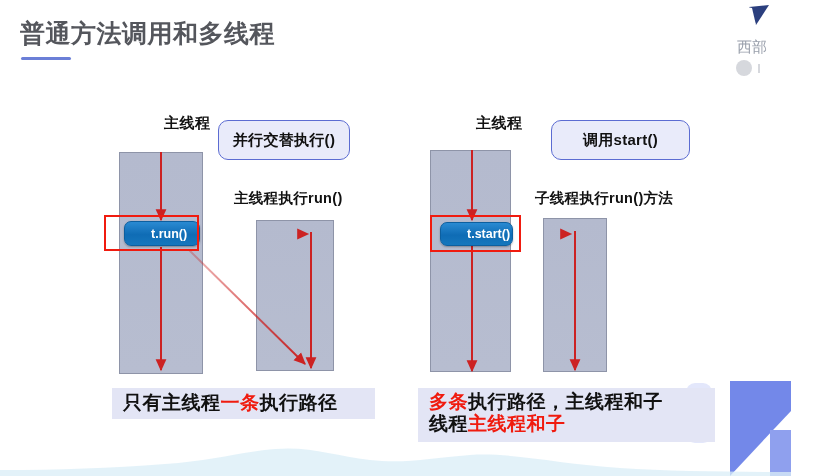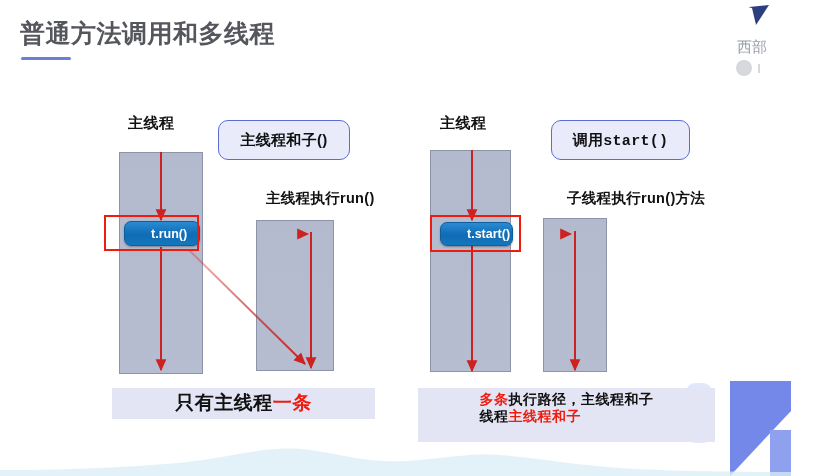--- a/index.html
+++ b/index.html
@@ -129,29 +129,29 @@
     background: linear-gradient(180deg, #b4bace 0%, #b7bdd0 100%);
     border: 1px solid #8e94a8;
   }
   .col-label {
     position: absolute;
     font-size: 15px;
     font-weight: bold;
     color: #111111;
     white-space: nowrap;
     letter-spacing: 0.5px;
+    margin-left: 36px;
   }
   .side-label {
     position: absolute;
     font-size: 14.5px;
     font-weight: bold;
     color: #111111;
     white-space: nowrap;
     letter-spacing: 0.3px;
-    margin-left: 32px;
   }
 
   .callout {
     position: absolute;
     background: #e9ebfa;
     border: 1.6px solid #5c6cd2;
     border-radius: 10px;
     display: flex;
     align-items: center;
     justify-content: center;
@@ -188,22 +188,21 @@
   .caption {
     position: absolute;
     background: #e3e5f5;
     display: flex;
     align-items: center;
     font-size: 19px;
     font-weight: bold;
     color: #111111;
     letter-spacing: 0.5px;
     line-height: 1.18;
-    padding: 0 18px;
-    justify-content: center;
+    padding: 0 11px;
   }
   .caption .hl { color: #f01b0f; }
 
   svg.arrows {
     position: absolute;
     left: 0;
     top: 0;
     width: 819px;
     height: 476px;
     pointer-events: none;
@@ -268,49 +267,50 @@
     <line x1="472" y1="150" x2="472" y2="220" stroke="#cc2222" stroke-width="2" marker-end="url(#ah)"></line>
     <line x1="472" y1="246" x2="472" y2="371" stroke="#cc2222" stroke-width="2" marker-end="url(#ah)"></line>
     <line x1="512" y1="234" x2="571" y2="234" stroke="url(#fadeR)" stroke-width="2" marker-end="url(#ah)"></line>
     <line x1="575" y1="231" x2="575" y2="370" stroke="#cc2222" stroke-width="2" marker-end="url(#ah)"></line>
   </svg>
 
   <div class="col-label" style="left:128px; top:114px;">主线程</div>
 
   <div class="thread-col" style="left:119px; top:152px; width:84px; height:222px;"></div>
 
-  <div class="callout" style="left:218px; top:120px; width:132px; height:40px;">主线程和子()</div>
+  <div class="callout" style="left:218px; top:120px; width:132px; height:40px;">并行交替执行()</div>
 
   <div class="side-label" style="left:234px; top:189px;">主线程执行run()</div>
 
   <div class="thread-col" style="left:256px; top:220px; width:78px; height:151px;"></div>
 
   <div class="code-chip" style="left:124px; top:221px; width:76px; height:25px;">t.run()</div>
 
   <div class="hilite-rect" style="left:104px; top:215px; width:95px; height:36px;"></div>
 
   <div class="caption" style="left:112px; top:388px; width:263px; height:31px;">
     <span>只有主线程</span>
       <span class="hl">一条</span>
+      <span>执行路径</span>
   </div>
 
   <div class="col-label" style="left:440px; top:114px;">主线程</div>
 
   <div class="thread-col" style="left:430px; top:150px; width:81px; height:222px;"></div>
 
-  <div class="callout" style="left:551px; top:120px; width:139px; height:40px;font-family:Liberation Mono, monospace;">调用start()</div>
+  <div class="callout" style="left:551px; top:120px; width:139px; height:40px;">调用start()</div>
 
   <div class="side-label" style="left:535px; top:189px;">子线程执行run()方法</div>
 
   <div class="thread-col" style="left:543px; top:218px; width:64px; height:154px;"></div>
 
   <div class="code-chip" style="left:440px; top:222px; width:73px; height:24px;">t.start()</div>
 
   <div class="hilite-rect" style="left:430px; top:215px; width:91px; height:37px;"></div>
 
-  <div class="caption" style="left:418px; top:388px; width:297px; height:54px; align-items:flex-start; padding-top:3px; font-size:14px;">
+  <div class="caption" style="left:418px; top:388px; width:297px; height:54px; align-items:flex-start; padding-top:3px; font-size:19px;">
     <div>
       <span class="hl">多条</span><span>执行路径，主线程和子</span><br>
       <span>线程</span><span class="hl">主线程和子</span>
     </div>
   </div>
 
 </div>
 
 </body></html>

